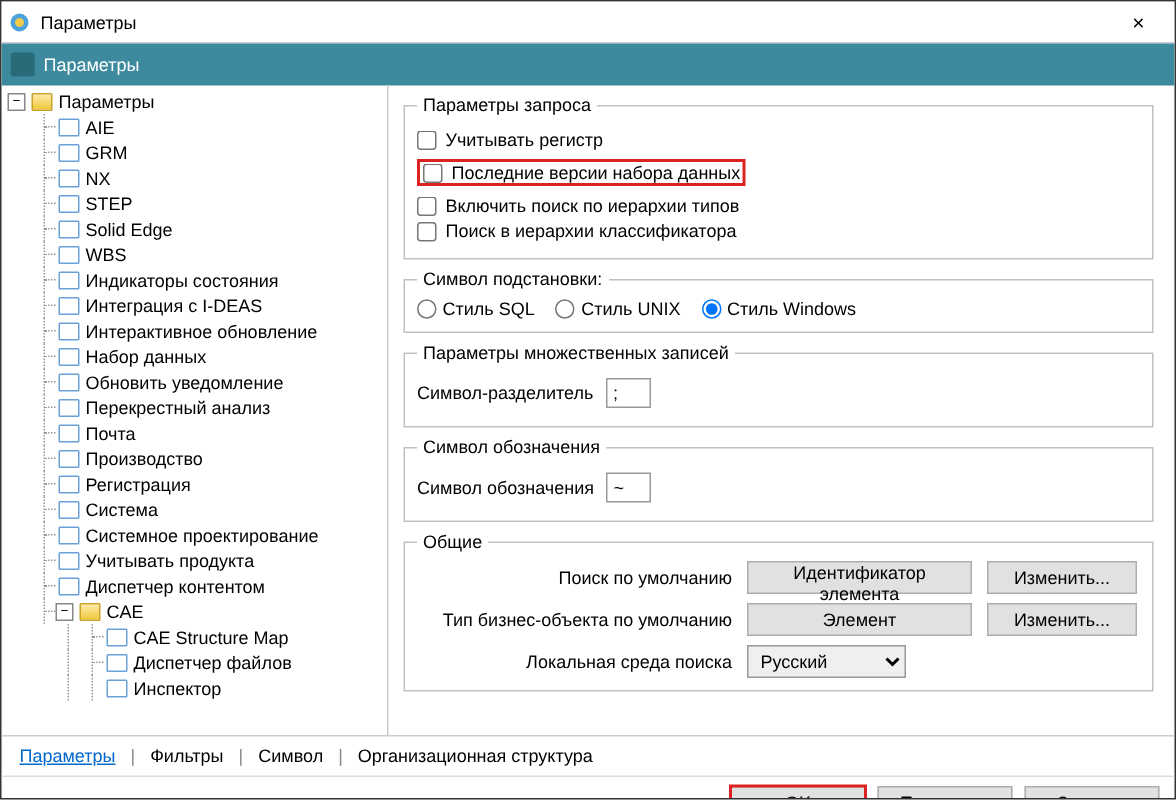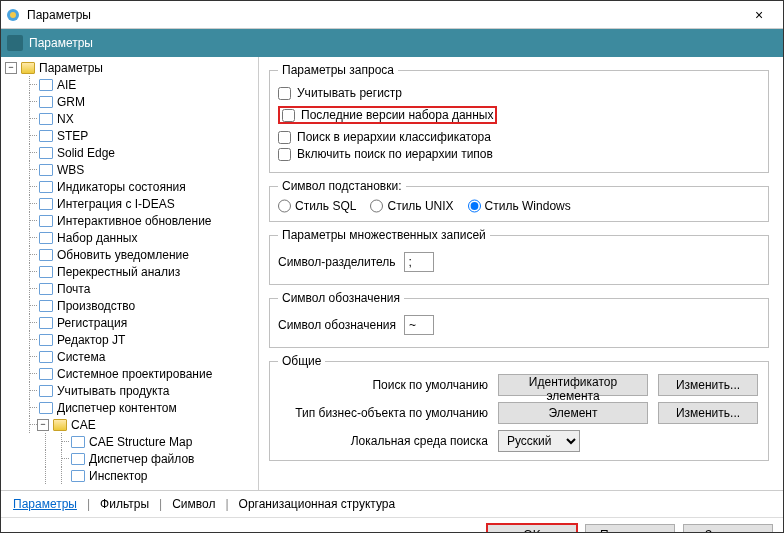--- a/index.html
+++ b/index.html
@@ -37,21 +37,21 @@
 legend { padding: 0 4px; color: #000; font-size: 12px; }
 .chk-row { display: flex; align-items: center; margin: 3px 0; }
 .chk-row input { margin-right: 6px; }
 .chk-row.highlight { border: 2px solid #d22; padding: 0px 2px; display: inline-flex; }
 .radio-row { display: flex; gap: 14px; align-items: center; }
 .radio-item { display: flex; gap: 4px; }
 .field-row { display: flex; align-items: center; gap: 8px; margin: 4px 0; }
 .field-row label { width: 210px; text-align: right; }
 .field-row input[type=text] { width: 30px; height: 20px; border: 1px solid #999; padding: 0 4px; }
 .btn { height: 22px; border: 1px solid #adadad; background: #e1e1e1; padding: 0 14px; cursor: pointer; font-size: 12px; }
-.select { height: 22px; border: 1px solid #999; padding: 0 4px; width: 82px; }
+.select { height: 22px; border: 1px solid #999; padding: 0 4px; width: 106px; }
 
 .bottom-tabs { padding: 6px 10px; border-top: 1px solid #ccc; display: flex; gap: 8px; align-items: center; }
 .bottom-tabs a { text-decoration: none; color: #000; padding: 0 2px; }
 .bottom-tabs a.active { color: #0066cc; text-decoration: underline; }
 .bottom-tabs .sep { color: #888; }
 
 .footer { padding: 6px 10px; display: flex; justify-content: flex-end; gap: 8px; border-top: 1px solid #ddd; }
 .footer .btn { width: 90px; }
 .footer .btn.highlight { outline: 2px solid #d22; outline-offset: -1px; }
 
@@ -201,28 +201,20 @@
               <span class="node-icon folder-blue"></span>
               <span class="node-label">Производство</span>
             </div>
             <div class="tree-node" style="padding-left: 16px;">
               <span class="tree-indent">
                 <span class="tree-line-v"></span>
                 <span class="tree-line-h"></span>
               </span>
               <span class="node-icon folder-blue"></span>
               <span class="node-label">Регистрация</span>
-            </div>
-            <div class="tree-node" style="padding-left: 16px;">
-              <span class="tree-indent">
-                <span class="tree-line-v"></span>
-                <span class="tree-line-h"></span>
-              </span>
-              <span class="node-icon folder-blue"></span>
-              <span class="node-label">Редактор JT</span>
             </div>
             <div class="tree-node" style="padding-left: 16px;">
               <span class="tree-indent">
                 <span class="tree-line-v"></span>
                 <span class="tree-line-h"></span>
               </span>
               <span class="node-icon folder-blue"></span>
               <span class="node-label">Система</span>
             </div>
             <div class="tree-node" style="padding-left: 16px;">
@@ -304,25 +296,25 @@
       <div class="chk-row">
         <input type="checkbox" style="">
         <span>Учитывать регистр</span>
       </div>
       <div class="chk-row highlight">
         <input type="checkbox" style="">
         <span>Последние версии набора данных</span>
       </div>
       <div class="chk-row">
         <input type="checkbox" style="">
-        <span>Поиск в иерархии классификатора</span>
+        <span>Включить поиск по иерархии типов</span>
       </div>
       <div class="chk-row">
         <input type="checkbox" style="">
-        <span>Включить поиск по иерархии типов</span>
+        <span>Поиск в иерархии классификатора</span>
       </div>
     </fieldset>
 
     <fieldset>
       <legend>Символ подстановки:</legend>
       <div class="radio-row">
         <label class="radio-item">
             <input type="radio" name="wc" style="">
             <span>Стиль SQL</span>
           </label>

